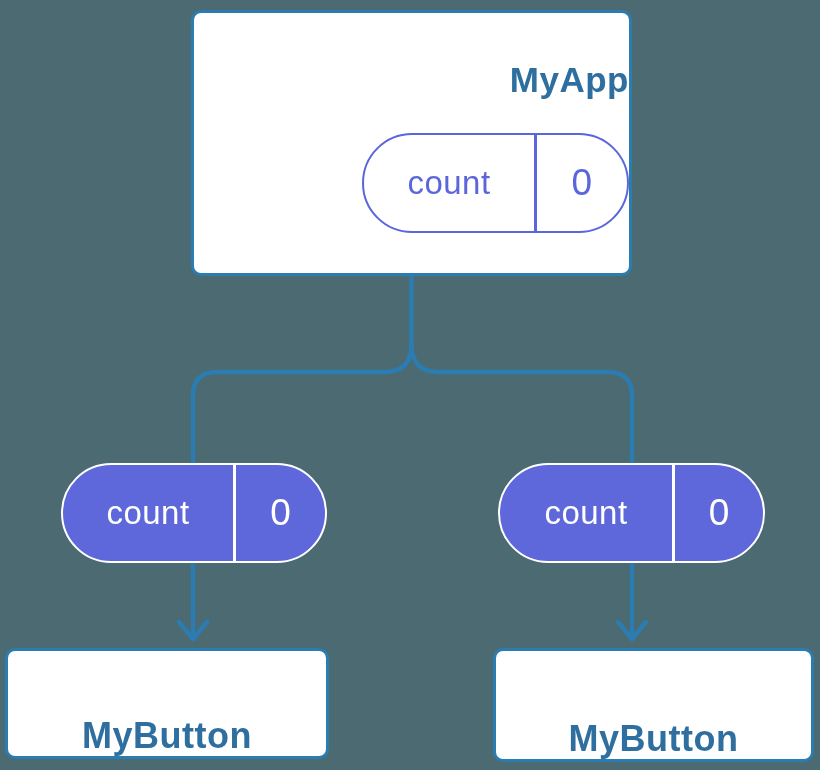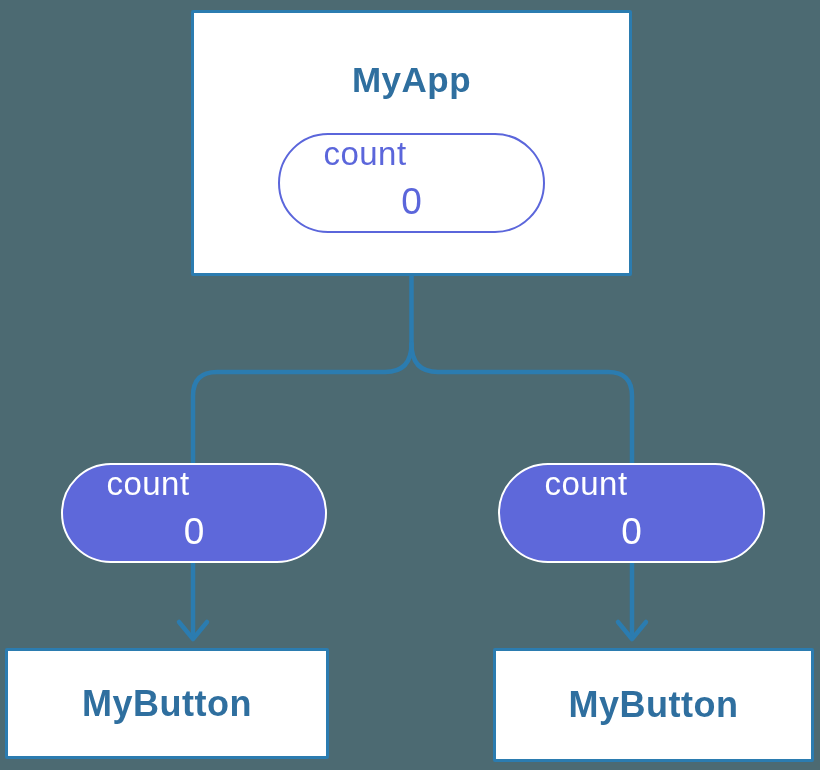--- a/index.html
+++ b/index.html
@@ -23,25 +23,25 @@
     fill: none;
     stroke-width: 4.5;
     stroke-linecap: round;
     stroke-linejoin: round;
   }
 
   .node {
     position: absolute;
     background: #ffffff;
     border: 3px solid #2B7CB0;
-    border-radius: 2px;
+    border-radius: 10px;
     box-sizing: border-box;
     z-index: 2;
     display: flex;
-    align-items: center;
+    align-items: flex-end;
     justify-content: center;
   }
 
   .node-app {
     left: 191px; top: 10px;
     width: 441px; height: 266px;
     flex-direction: column;
     justify-content: flex-start;
     padding-top: 48px;
     gap: 33px;
@@ -59,21 +59,20 @@
   .node-button-right { left: 493px; top: 648px; width: 321px; height: 114px; }
   .node-button-left .node-title,
   .node-button-right .node-title { font-size: 36px; }
 
   .pill {
     display: flex;
     align-items: stretch;
     border-radius: 60px;
     box-sizing: border-box;
     z-index: 3;
-    flex-direction: column;
   }
   .pill-cell {
     display: flex;
     align-items: center;
     justify-content: center;
   }
   .pill-key {
     flex: none;
     font-size: 33px;
     letter-spacing: 0.5px;

